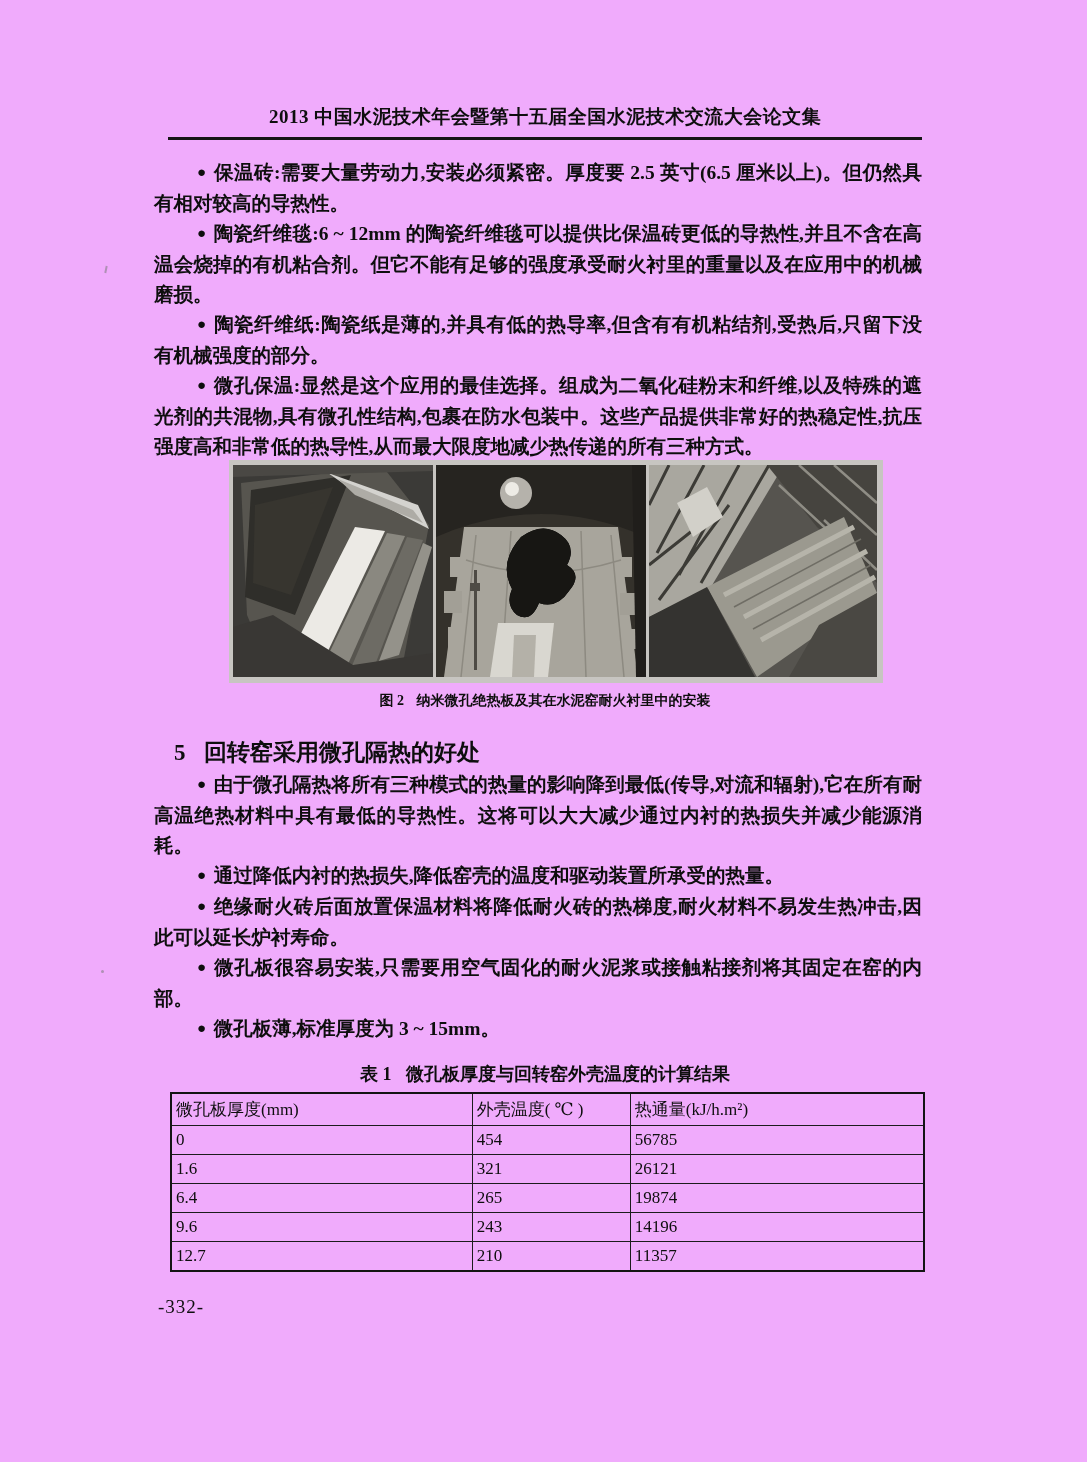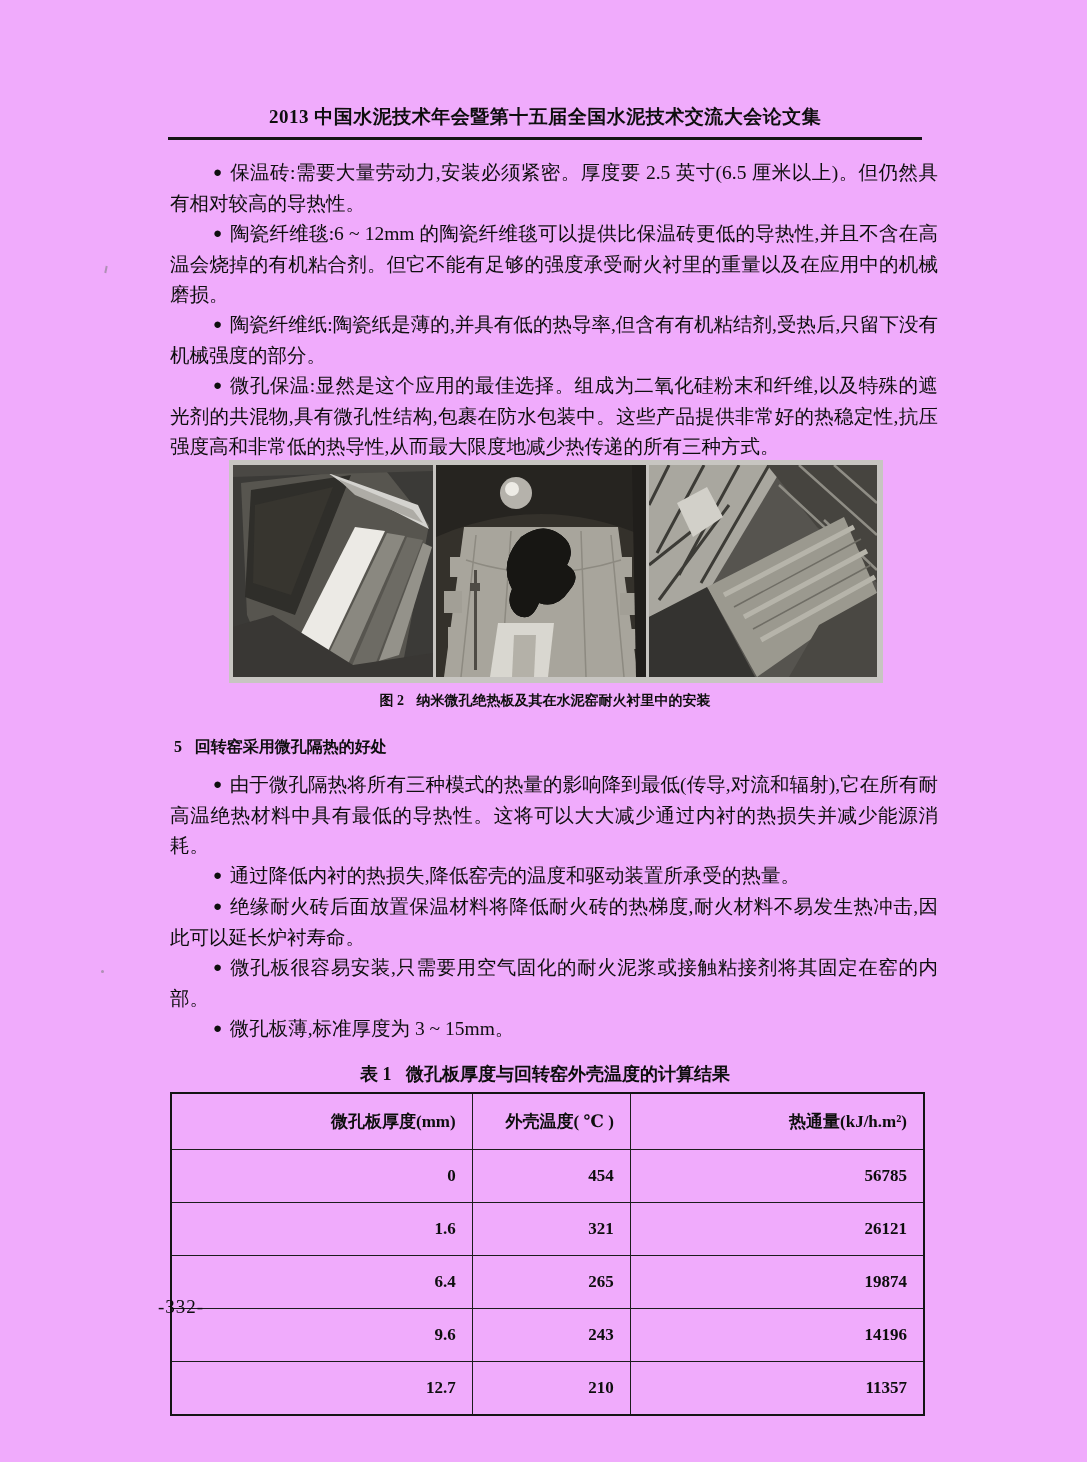--- a/index.html
+++ b/index.html
@@ -20,21 +20,21 @@
     font-size: 19px;
     font-weight: bold;
     letter-spacing: 0.5px;
   }
   .header-rule {
     position: absolute;
     top: 137px; left: 168px;
     width: 754px; height: 3px;
     background: #161616;
   }
-  .body-block { position: absolute; left: 170px; width: 768px; }
+  .body-block { position: absolute; left: 154px; width: 768px; font-weight: bold; }
   .body-top { top: 158px; }
   .body-bottom { top: 770px; }
   .para {
     font-size: 19.5px;
     line-height: 30px;
     text-align: justify;
     text-indent: 2.2em;
   }
   .bullet { font-size: 0.78em; margin-right: 0.5em; position: relative; top: -2px; }
   .figure-block {
@@ -53,44 +53,44 @@
     position: absolute;
     top: 692px; left: 162px; width: 766px;
     text-align: center;
     font-size: 14px;
     font-weight: bold;
   }
   .figure-caption .cap-label { margin-right: 0.9em; }
   .section-heading {
     position: absolute;
     top: 737px; left: 174px;
-    font-size: 16px;
+    font-size: 23px;
     font-weight: bold;
   }
   .section-heading .sec-num { margin-right: 0.8em; }
   .table-caption {
     position: absolute;
     top: 1062px; left: 162px; width: 766px;
     text-align: center;
     font-size: 18px;
     font-weight: bold;
   }
   .table-caption .cap-label { margin-right: 0.8em; margin-top: 39px; }
   .data-table {
     position: absolute;
     top: 1092px; left: 170px;
     width: 755px;
     border-collapse: collapse;
     font-size: 17px;
   }
   .data-table th, .data-table td {
     border: 1px solid #1c1c1c;
-    text-align: right;
-    font-weight: bold;
-    padding: 16px;
+    text-align: left;
+    font-weight: normal;
+    padding: 4px;
   }
   .data-table { border: 2px solid #141414; }
   .data-table th { height: 27px; }
   .data-table td { height: 23.5px; }
   .page-number {
     position: absolute;
     top: 1296px; left: 158px;
     font-size: 19px;
     letter-spacing: 1px;
   }

